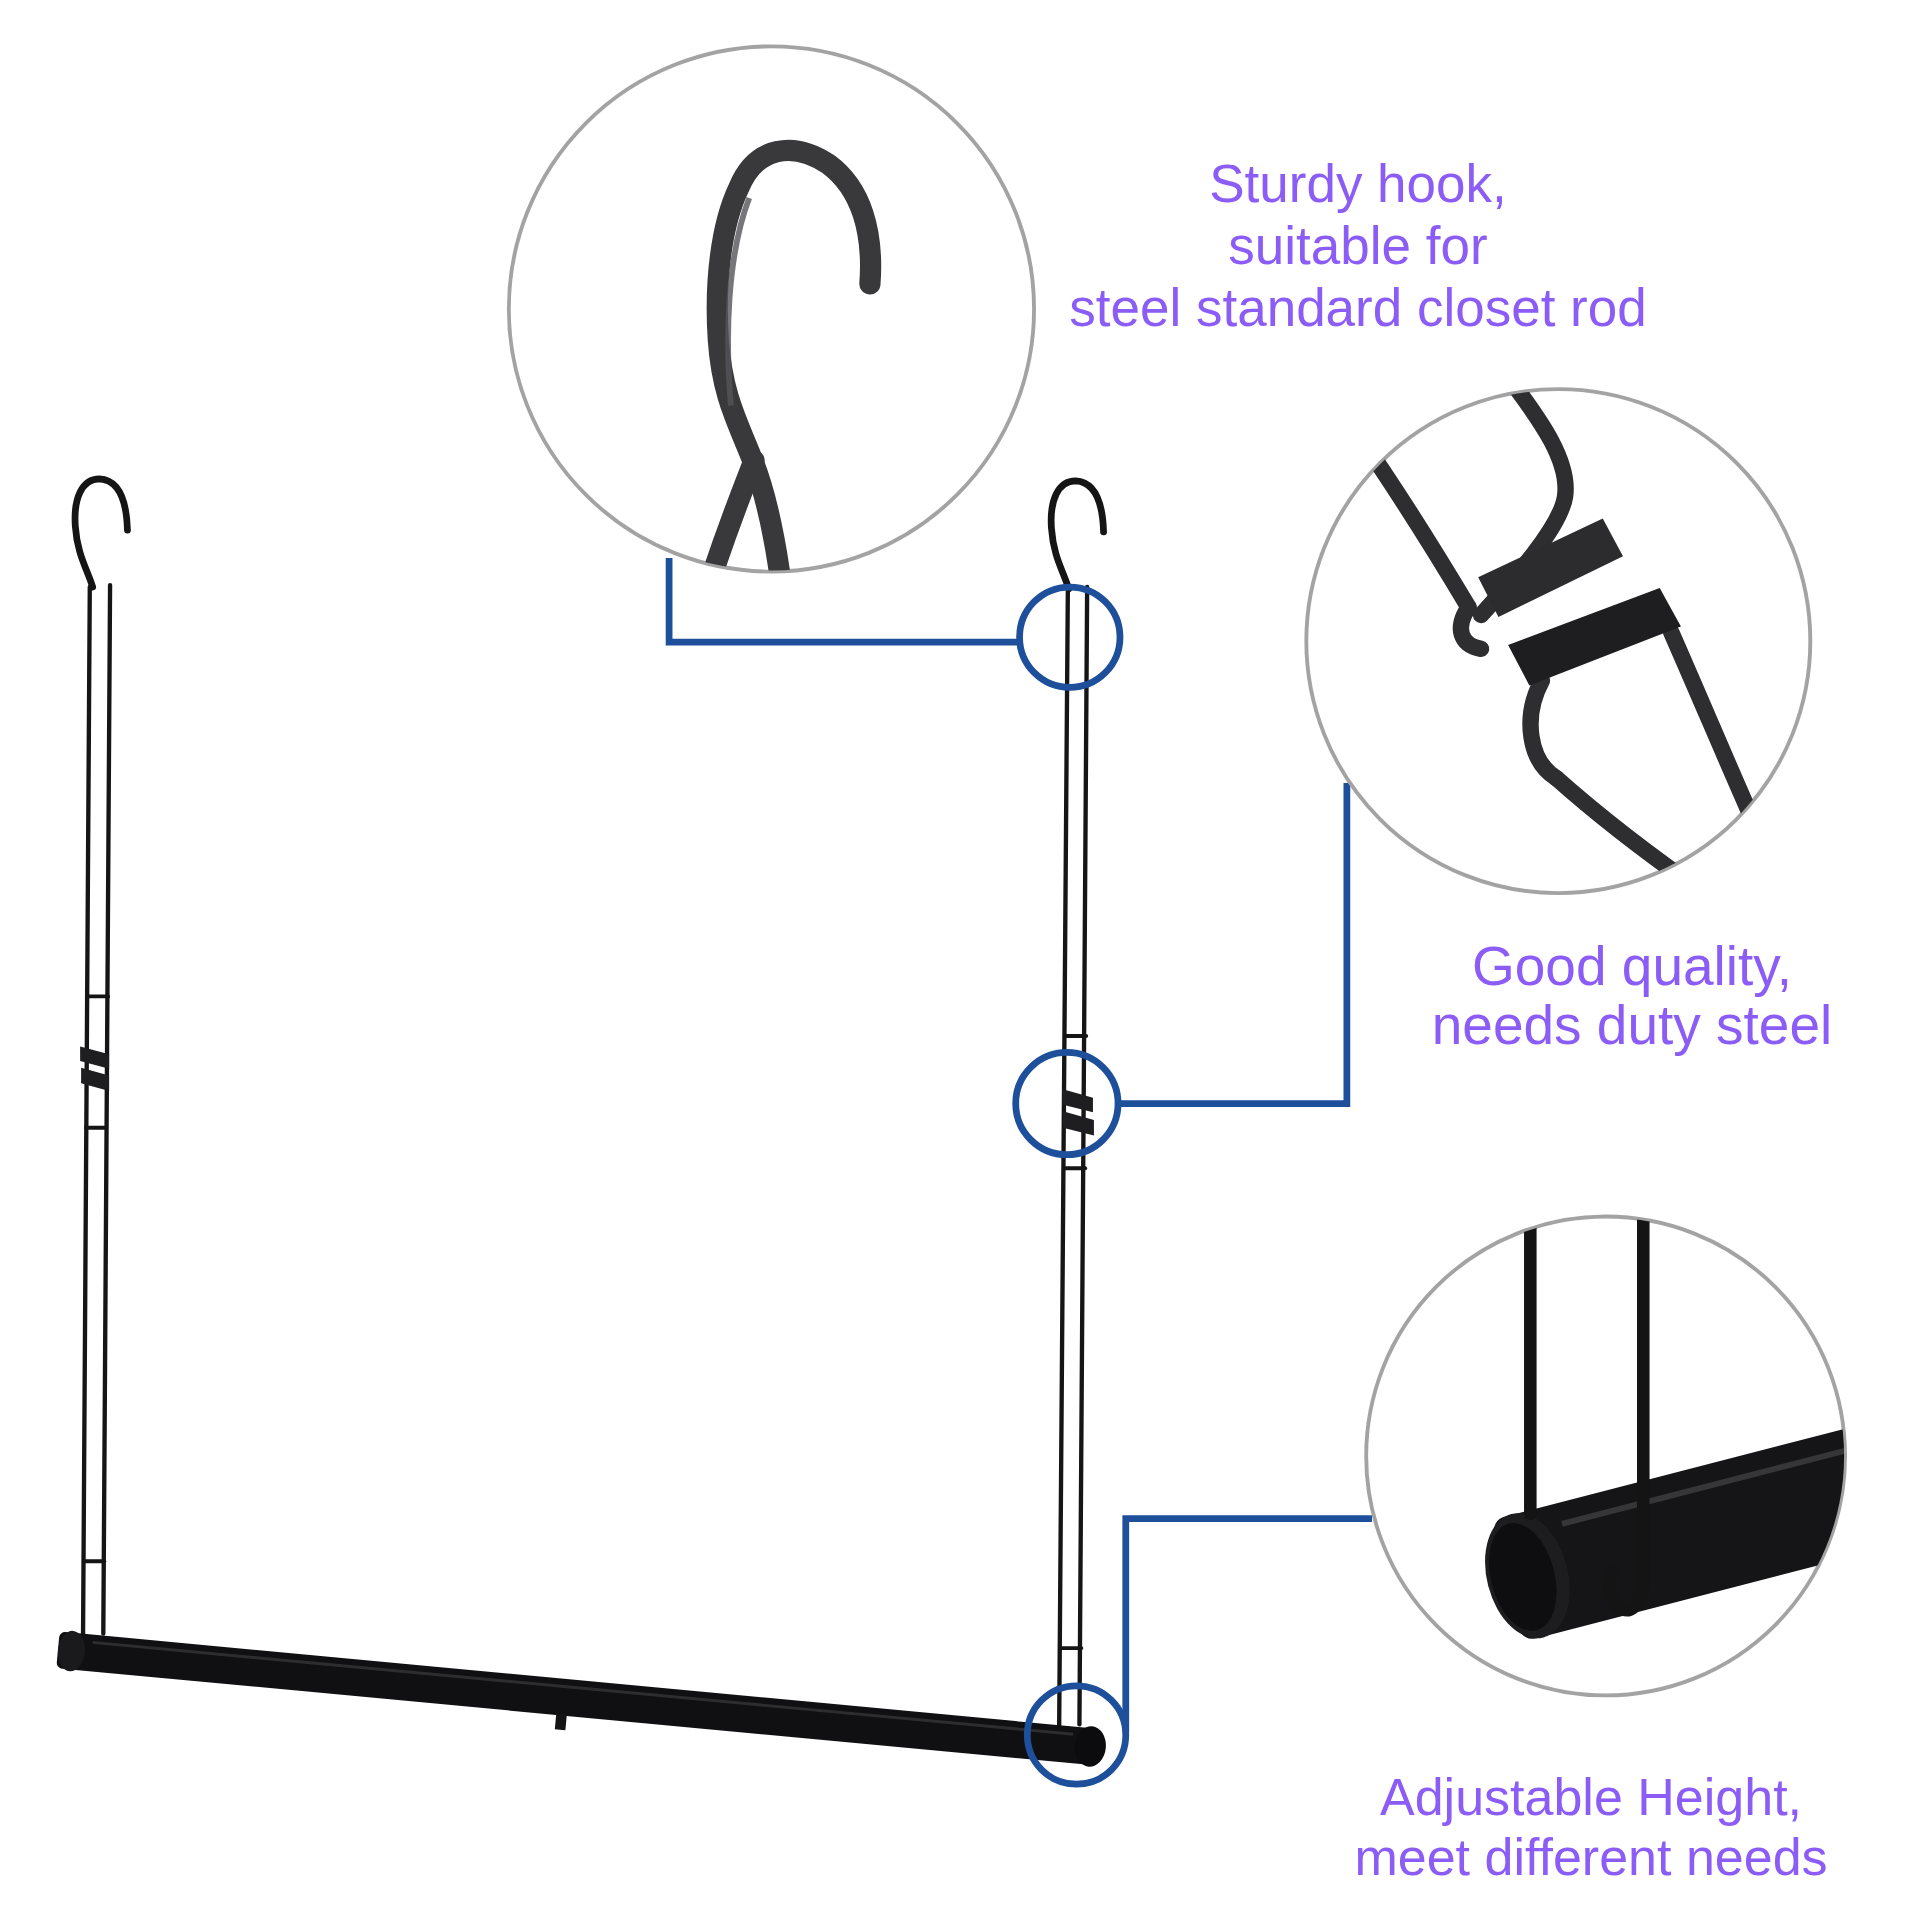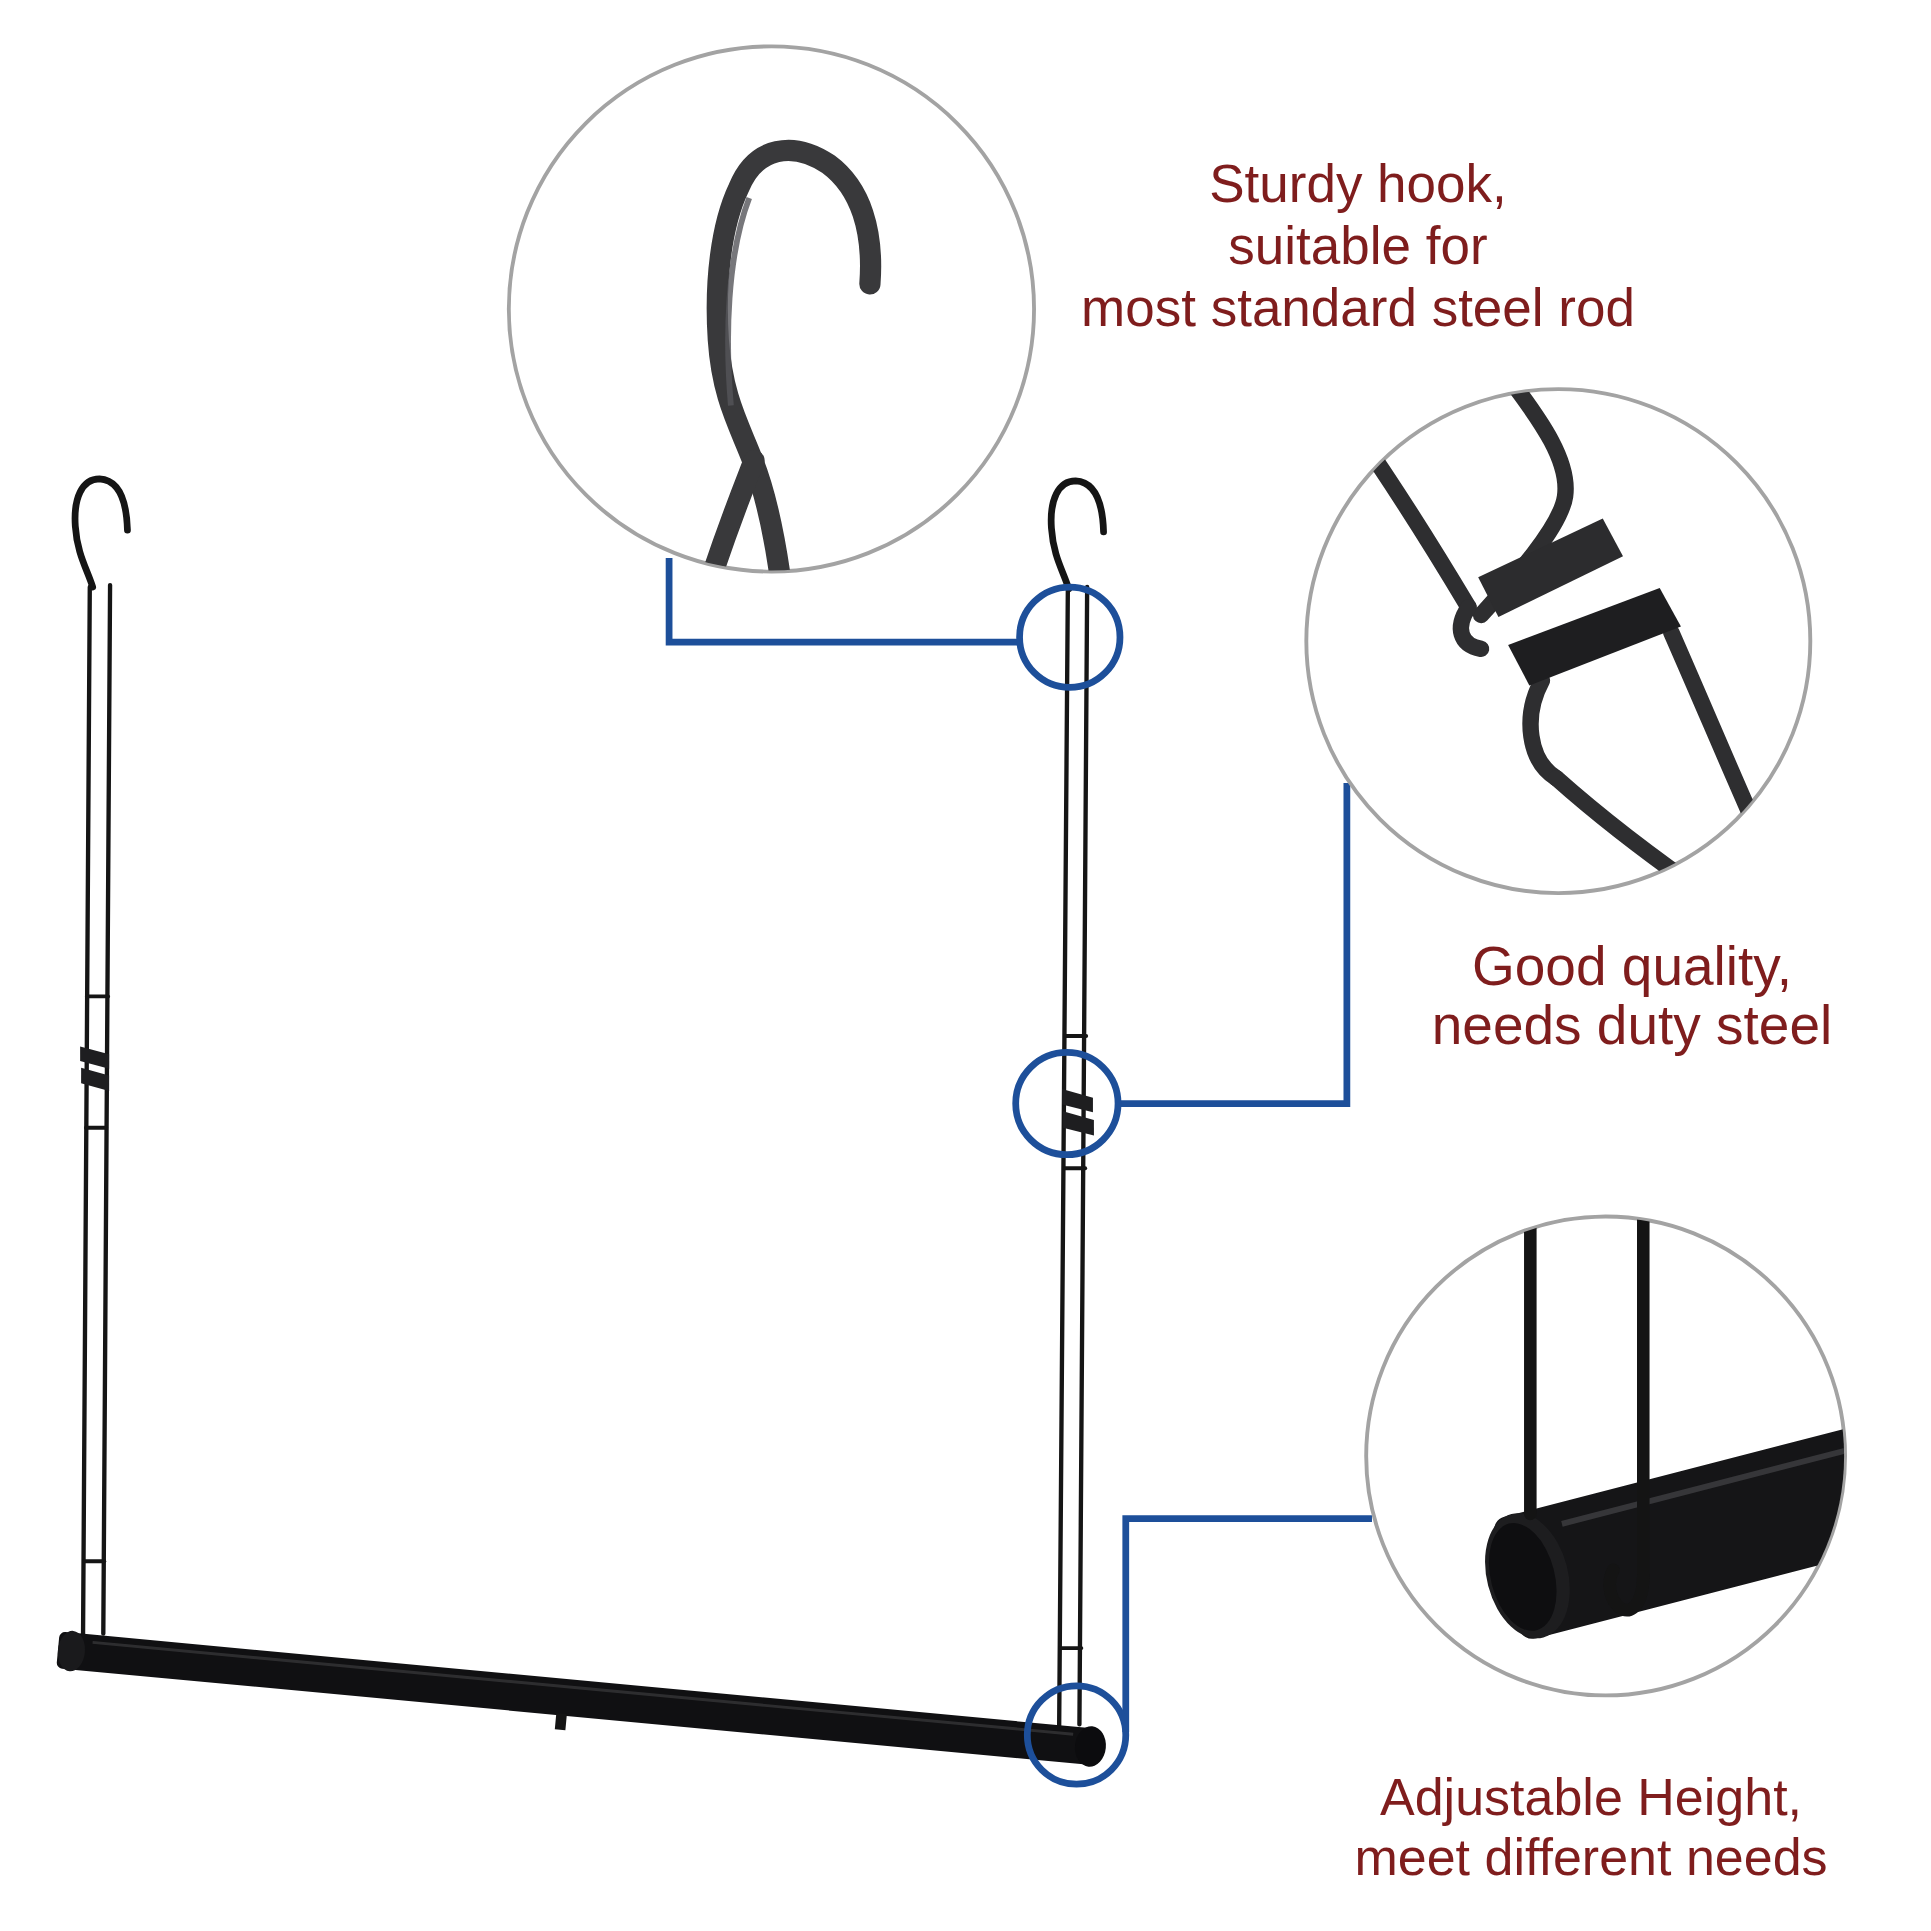--- a/index.html
+++ b/index.html
@@ -1,21 +1,21 @@
 <!DOCTYPE html>
 <html><head>
 <meta charset="utf-8">
 <style>
   html,body{margin:0;padding:0;background:#ffffff;}
   body{width:1931px;height:1931px;position:relative;overflow:hidden;
        font-family:"Liberation Sans",sans-serif;}
   .canvas{position:absolute;inset:0;}
   svg{position:absolute;left:0;top:0;}
   .feature{position:absolute;text-align:center;transform:translateX(-50%);
-           color:#7f1d1d;white-space:nowrap;}
+           color:#8b5cf6;white-space:nowrap;}
   .feature .line{display:block;}
   .f-hook{left:1358px;top:153px;font-size:53px;line-height:62px;}
   .f-steel{left:1632px;top:937px;font-size:55px;line-height:59px;}
   .f-height{left:1591px;top:1767px;font-size:52px;line-height:60px;}
 </style>
 </head>
 <body>
 
 <div class="canvas">
 
@@ -110,21 +110,21 @@
     <g stroke="#141414" stroke-width="13" fill="none" stroke-linecap="round">
       <line x1="1585" y1="1258" x2="1585" y2="1568"></line>
       <path d="M 1702,1256 L 1702,1628 C 1703,1668 1683,1678 1671,1657 C 1665,1645 1667,1633 1671,1626"></path>
     </g>
   </g>
 </svg>
 
   <div class="feature f-hook">
     <span class="line">Sturdy hook,</span>
     <span class="line">suitable for</span>
-    <span class="line">most standard steel rod</span>
+    <span class="line">steel standard closet rod</span>
   </div>
 
   <div class="feature f-steel">
     <span class="line">Good quality,</span>
     <span class="line">needs duty steel</span>
   </div>
 
   <div class="feature f-height">
     <span class="line">Adjustable Height,</span>
     <span class="line">meet different needs</span>

